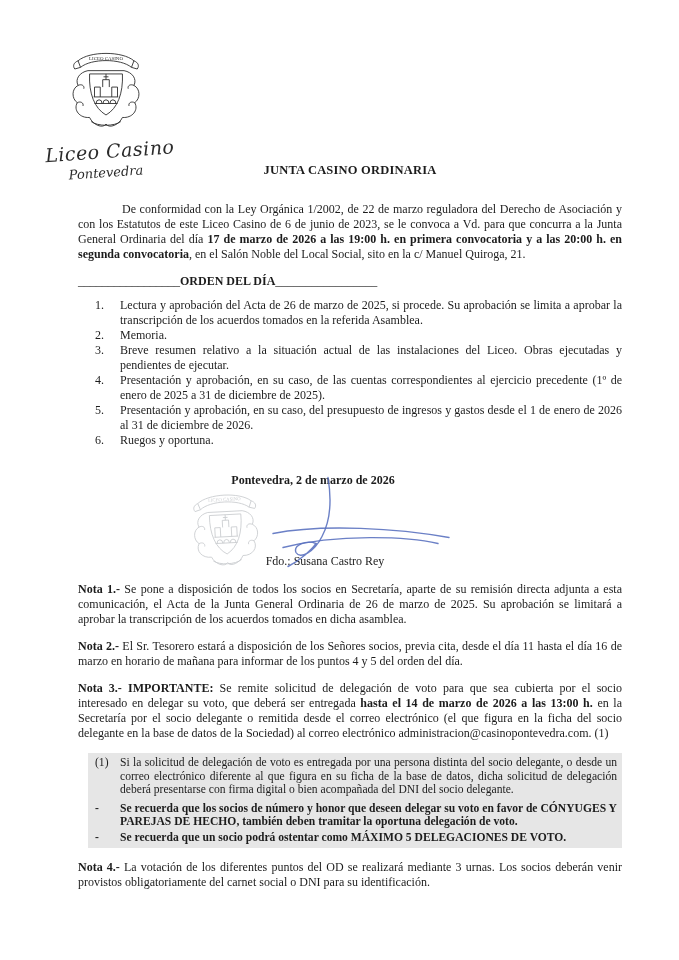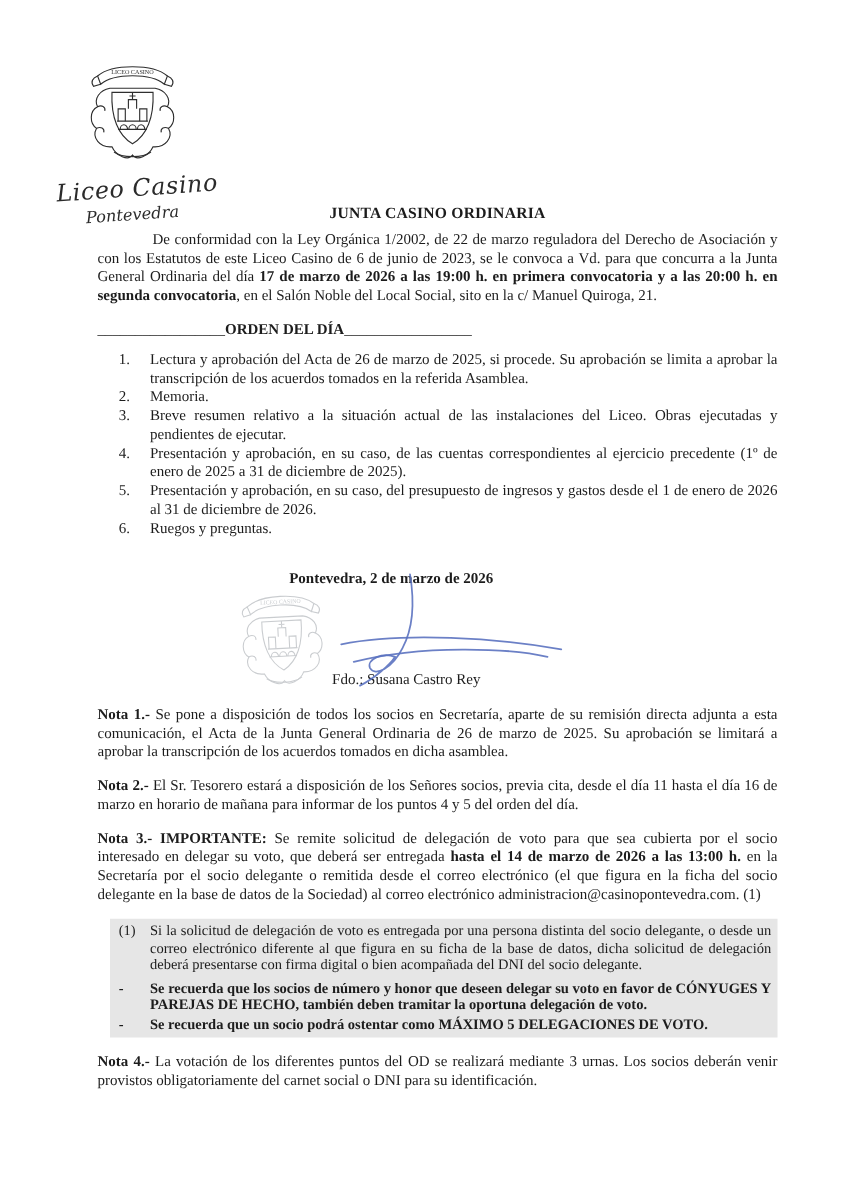--- a/index.html
+++ b/index.html
@@ -13,21 +13,21 @@
   
   .logo-block{position:absolute;left:45px;top:46px;width:122px;text-align:center;}
   .crest{display:block;margin:0 auto;width:88px;height:92px;color:#2f2f2f;}
   .logo-script{font-family:"DejaVu Serif", serif;font-style:italic;color:#2b2b2b;}
   .logo-name{font-size:19px;line-height:22px;margin-top:2px;transform:rotate(-4deg);letter-spacing:.5px;white-space:nowrap;}
   .logo-city{font-size:13px;line-height:16px;margin-top:3px;transform:rotate(-4deg);}
 
   
   .content{position:absolute;left:78px;top:0;width:544px;font-size:12px;line-height:15px;text-align:justify;}
   .doc-title{margin:163px 0 0 0;font-size:12.5px;font-weight:bold;text-align:center;letter-spacing:.2px;}
-  .intro{margin-top:6px;text-indent:44px;}
+  .intro{margin-top:24px;text-indent:44px;}
 
   .orden-heading{margin-top:8px;text-align:left;font-weight:normal;white-space:nowrap;}
   .orden-heading .hd{font-weight:bold;}
 
   .orden-list{margin-top:9px;}
   .o-item{position:relative;padding-left:42px;}
   .o-num{position:absolute;left:17px;top:0;}
 
   .date-line{margin-top:25px;text-align:center;transform:translateX(-37px);font-weight:bold;}
 
@@ -104,21 +104,21 @@
     <p class="intro"><span>De conformidad con la Ley Orgánica 1/2002, de 22 de marzo reguladora del Derecho de Asociación y con los Estatutos de este Liceo Casino de 6 de junio de 2023, se le convoca a Vd. para que concurra a la Junta General Ordinaria del día </span><span class="b">17 de marzo de 2026 a las 19:00 h. en primera convocatoria y a las 20:00 h. en segunda convocatoria</span><span>, en el Salón Noble del Local Social, sito en la c/ Manuel Quiroga, 21.</span></p>
 
     <div class="orden-heading"><span>_________________</span><span class="hd">ORDEN DEL DÍA</span><span>_________________</span></div>
 
     <div class="orden-list">
       <div class="o-item"><span class="o-num">1.</span><span>Lectura y aprobación del Acta de 26 de marzo de 2025, si procede. Su aprobación se limita a aprobar la transcripción de los acuerdos tomados en la referida Asamblea.</span></div>
       <div class="o-item"><span class="o-num">2.</span><span>Memoria.</span></div>
       <div class="o-item"><span class="o-num">3.</span><span>Breve resumen relativo a la situación actual de las instalaciones del Liceo. Obras ejecutadas y pendientes de ejecutar.</span></div>
       <div class="o-item"><span class="o-num">4.</span><span>Presentación y aprobación, en su caso, de las cuentas correspondientes al ejercicio precedente (1º de enero de 2025 a 31 de diciembre de 2025).</span></div>
       <div class="o-item"><span class="o-num">5.</span><span>Presentación y aprobación, en su caso, del presupuesto de ingresos y gastos desde el 1 de enero de 2026 al 31 de diciembre de 2026.</span></div>
-      <div class="o-item"><span class="o-num">6.</span><span>Ruegos y preguntas.</span></div>
+      <div class="o-item"><span class="o-num">6.</span><span>Ruegos y oportuna.</span></div>
     </div>
 
     <div class="date-line">Pontevedra, 2 de marzo de 2026</div>
 
     <div class="sig-block">
       <svg class="stamp" viewBox="0 0 100 112">
         <use href="#crest-art"></use>
       </svg>
       <svg class="scribble" viewBox="0 0 185 95">
         <path d="M60,1 C64,25 62,45 54,60 C46,76 32,83 28,76 C25,69 38,63 48,67 C44,73 32,84 20,90"></path>

